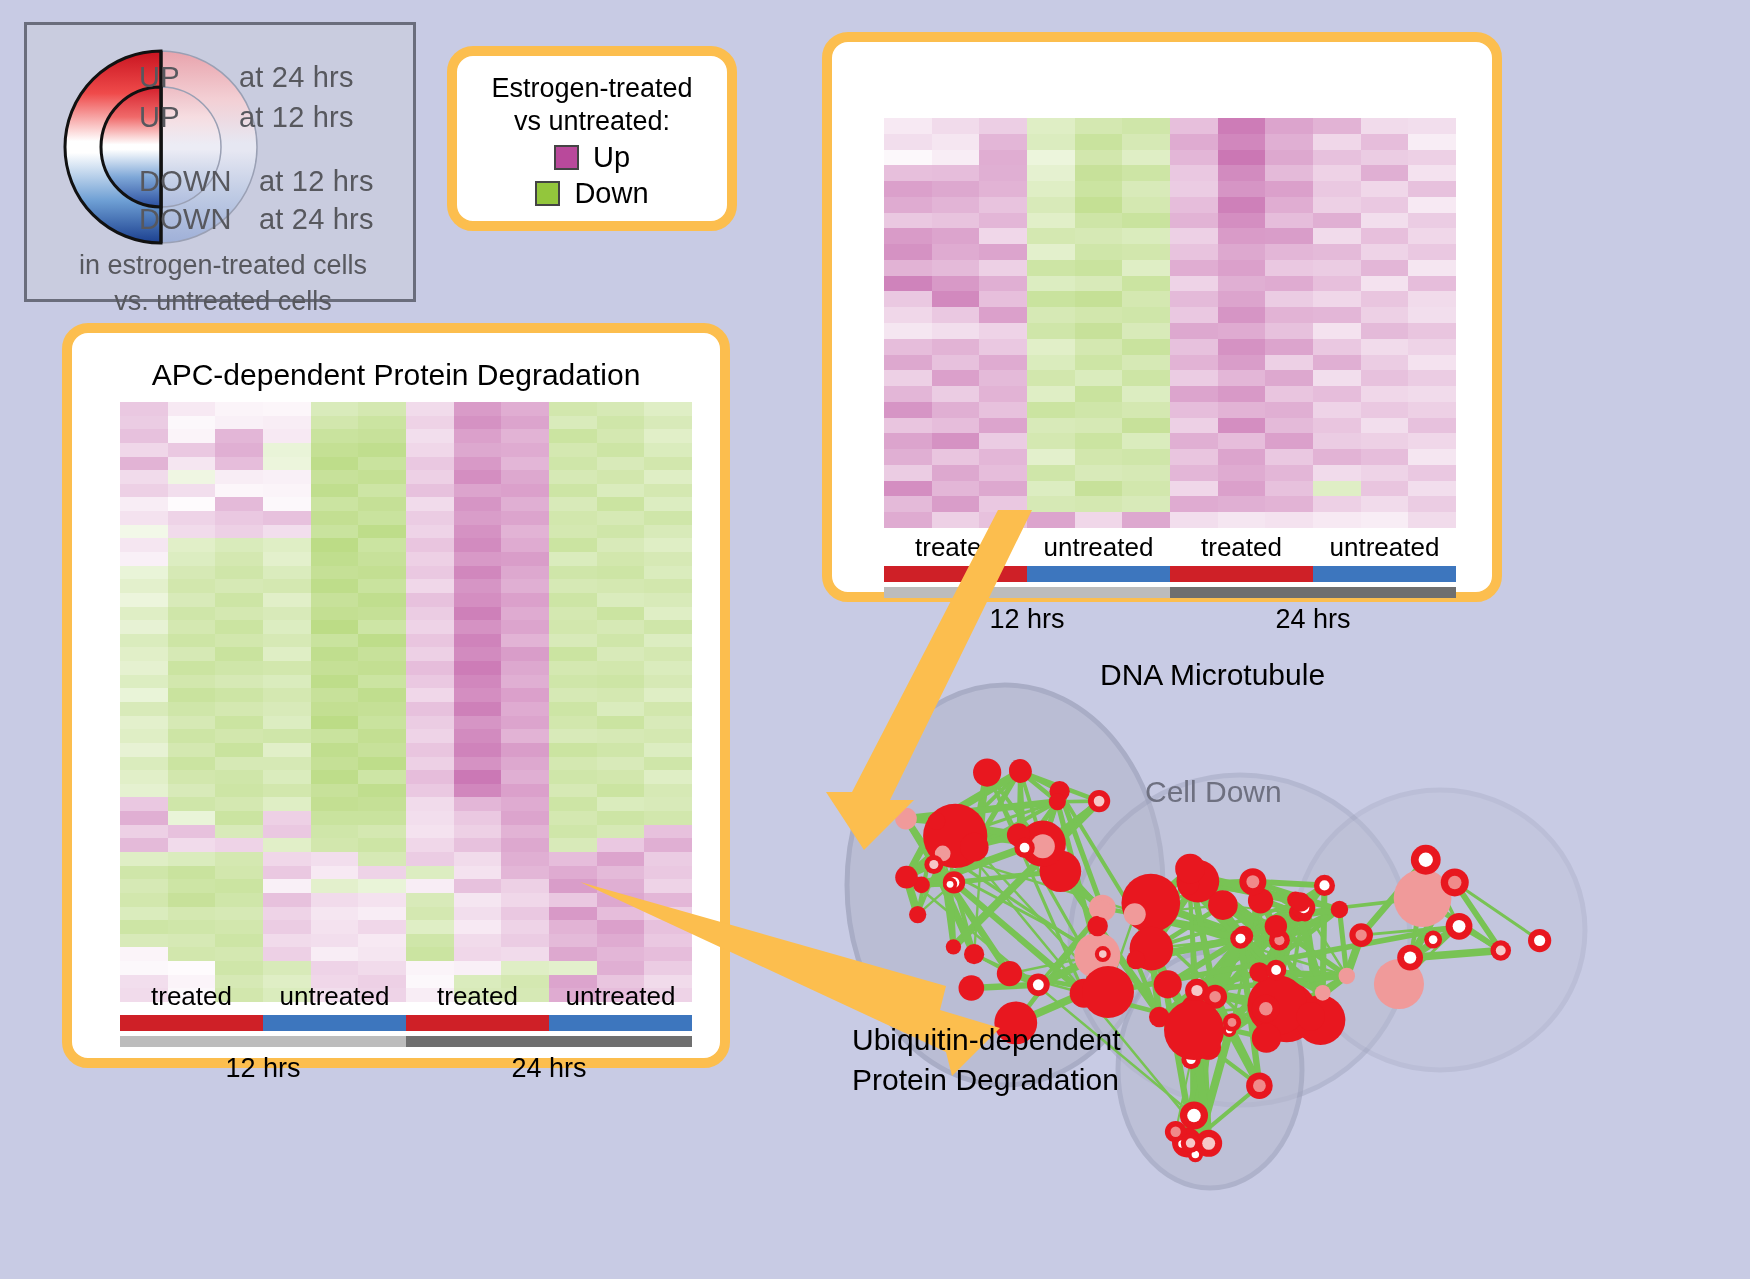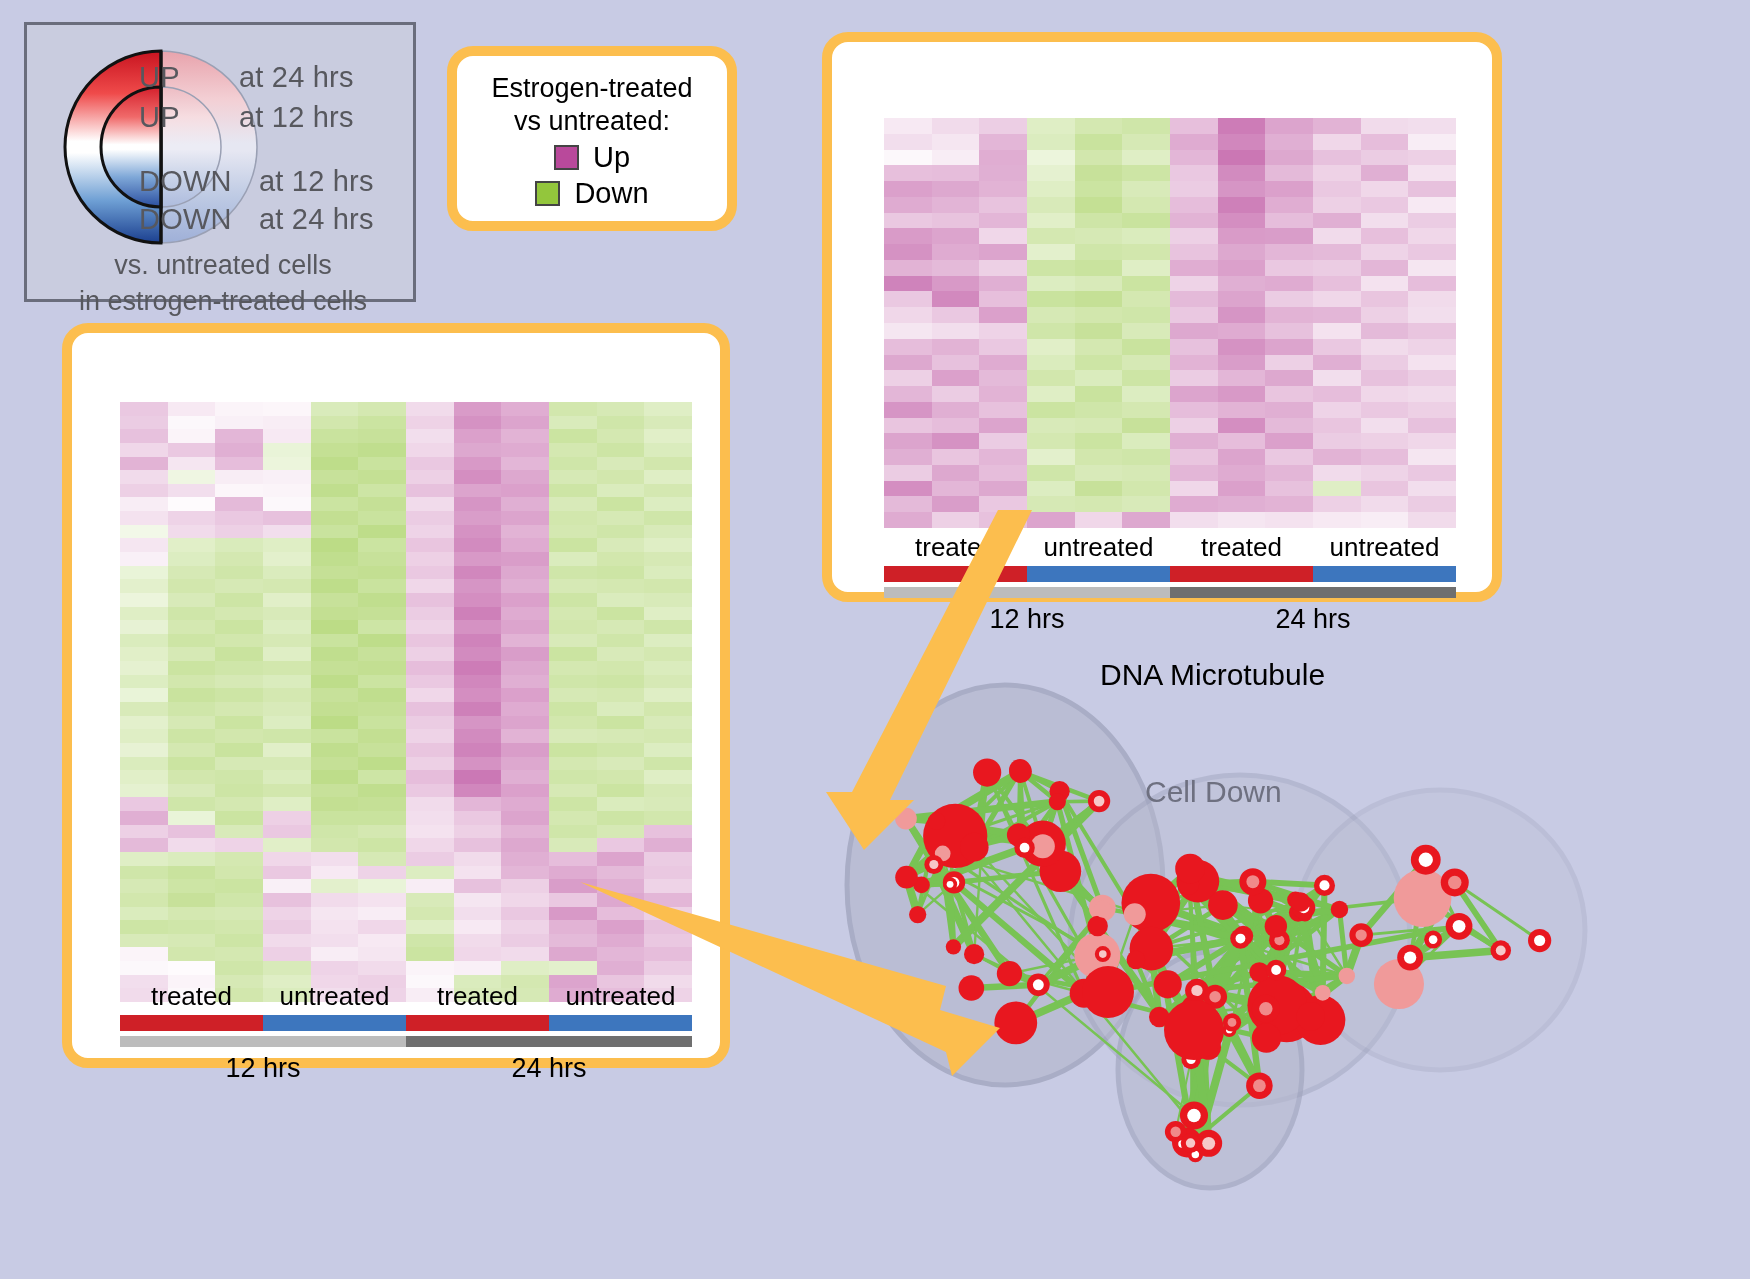--- a/index.html
+++ b/index.html
@@ -121,22 +121,22 @@
     <span class="key-text" style="left:112px;top:36px;">UP</span>
     <span class="key-text" style="left:212px;top:36px;">at 24 hrs</span>
     <span class="key-text" style="left:112px;top:76px;">UP</span>
     <span class="key-text" style="left:212px;top:76px;">at 12 hrs</span>
     <span class="key-text" style="left:112px;top:140px;">DOWN</span>
     <span class="key-text" style="left:232px;top:140px;">at 12 hrs</span>
     <span class="key-text" style="left:112px;top:178px;">DOWN</span>
     <span class="key-text" style="left:232px;top:178px;">at 24 hrs</span>
 
     <div id="key-caption">
+      <div>in estrogen-treated cells</div>
       <div>vs. untreated cells</div>
-      <div>in estrogen-treated cells</div>
     </div>
   </div>
 
   <div class="panel" id="legend">
     <div id="legend-inner">
       <div class="legend-line">Estrogen-treated</div>
       <div class="legend-line">vs untreated:</div>
       <div class="legend-row">
         <span class="swatch" style="background:#b9499b"></span>
         <span class="legend-lbl">Up</span>
@@ -486,20 +486,21 @@
       <i style="background:#6f6f6f"></i>
     </div>
 
     <div class="hrs" style="left:52px;top:562px;width:572px;">
       <span>12 hrs</span>
       <span>24 hrs</span>
     </div>
   </div>
 
   <div class="panel" id="panel-apc">
+    <div class="panel-title" style="top:25px;">APC-dependent Protein Degradation</div>
 
     <div class="hm-wrap" style="left:48px;top:69px;width:572px;height:600px;">
       <div class="hm" id="hm-apc" style="grid-template-columns: repeat(12, 1fr); grid-template-rows: repeat(44, 1fr);">
           <i style="background: rgb(234, 200, 225);"></i>
           <i style="background: rgb(247, 233, 243);"></i>
           <i style="background: rgb(251, 244, 249);"></i>
           <i style="background: rgb(252, 246, 250);"></i>
           <i style="background: rgb(217, 235, 187);"></i>
           <i style="background: rgb(212, 232, 177);"></i>
           <i style="background: rgb(241, 219, 235);"></i>
@@ -1688,15 +1689,17 @@
     </svg>
 
     
     <svg style="position:absolute;left:-210px;top:-90px;" width="1170" height="790" viewBox="0 0 1170 790">
       <polygon points="418,0 452,0 310,290 334,290 284,340 246,282 272,282 418,0" fill="#fcbe4e"></polygon>
       <polygon points="0,340 0,372 366,476 360,500 420,518 372,566 366,542 0,372 0,340" fill="#fcbe4e"></polygon>
     </svg>
 
     <div class="net-label" id="lbl-dna">DNA Microtubule</div>
     <div class="net-label" id="lbl-cc">Cell Down</div>
+    <div class="net-label" id="lbl-ubq">Ubiquitin-dependent
+Protein Degradation</div>
   </div>
 
 </div>
 
 </body></html>

